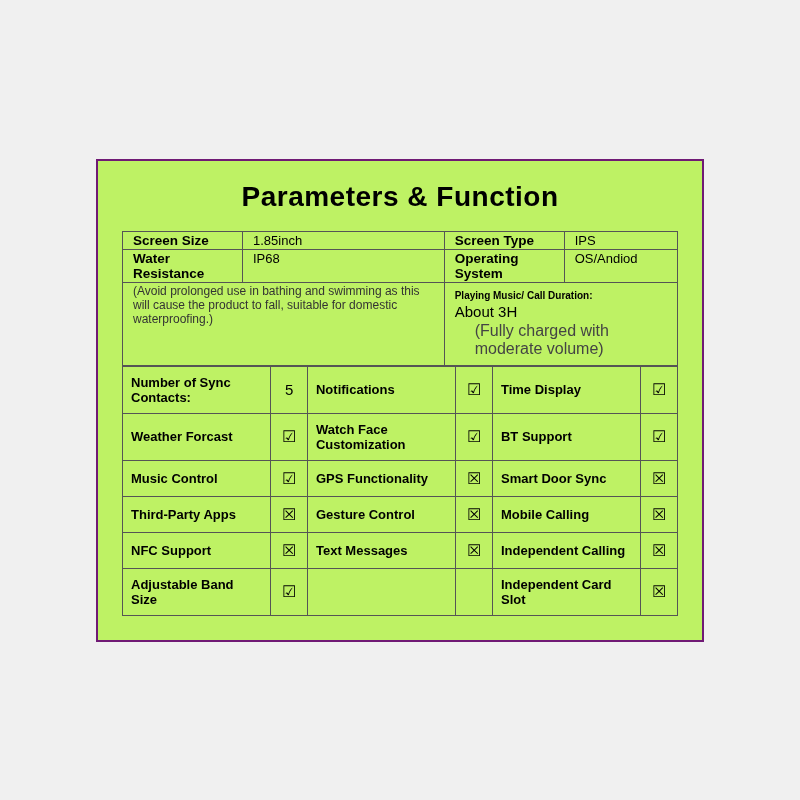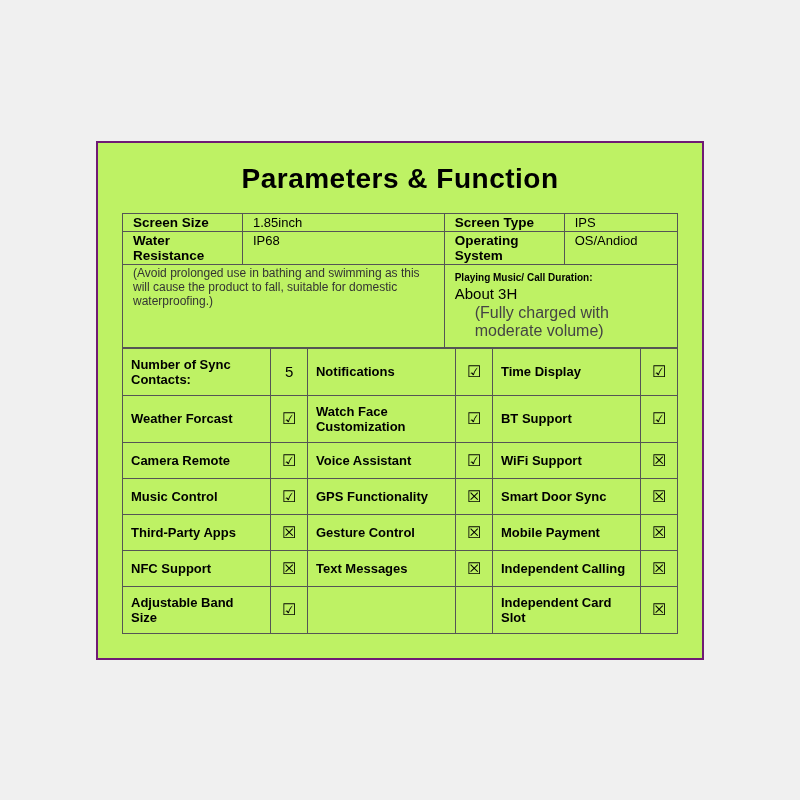--- a/index.html
+++ b/index.html
@@ -130,44 +130,36 @@
 
     <tr>
       <td class="feat-label">Weather Forcast</td>
       <td class="feat-check"><span class="check-yes"></span></td>
       <td class="feat-label">Watch Face Customization</td>
       <td class="feat-check"><span class="check-yes"></span></td>
       <td class="feat-label">BT Support</td>
       <td class="feat-check"><span class="check-yes"></span></td>
     </tr>
 
-    <tr>
-      <td class="feat-label">Camera Remote</td>
-      <td class="feat-check"><span class="check-yes"></span></td>
-      <td class="feat-label">Voice Assistant</td>
-      <td class="feat-check"><span class="check-yes"></span></td>
-      <td class="feat-label">WiFi Support</td>
-      <td class="feat-check"><span class="check-no"></span></td>
-    </tr>
 
     <tr>
       <td class="feat-label">Music Control</td>
       <td class="feat-check"><span class="check-yes"></span></td>
       <td class="feat-label">GPS Functionality</td>
       <td class="feat-check"><span class="check-no"></span></td>
       <td class="feat-label">Smart Door Sync</td>
       <td class="feat-check"><span class="check-no"></span></td>
     </tr>
 
     <tr>
       <td class="feat-label">Third-Party Apps</td>
       <td class="feat-check"><span class="check-no"></span></td>
       <td class="feat-label">Gesture Control</td>
       <td class="feat-check"><span class="check-no"></span></td>
-      <td class="feat-label">Mobile Payment</td>
+      <td class="feat-label">Mobile Calling</td>
       <td class="feat-check"><span class="check-no"></span></td>
     </tr>
 
     <tr>
       <td class="feat-label">NFC Support</td>
       <td class="feat-check"><span class="check-no"></span></td>
       <td class="feat-label">Text Messages</td>
       <td class="feat-check"><span class="check-no"></span></td>
       <td class="feat-label">Independent Calling</td>
       <td class="feat-check"><span class="check-no"></span></td>

